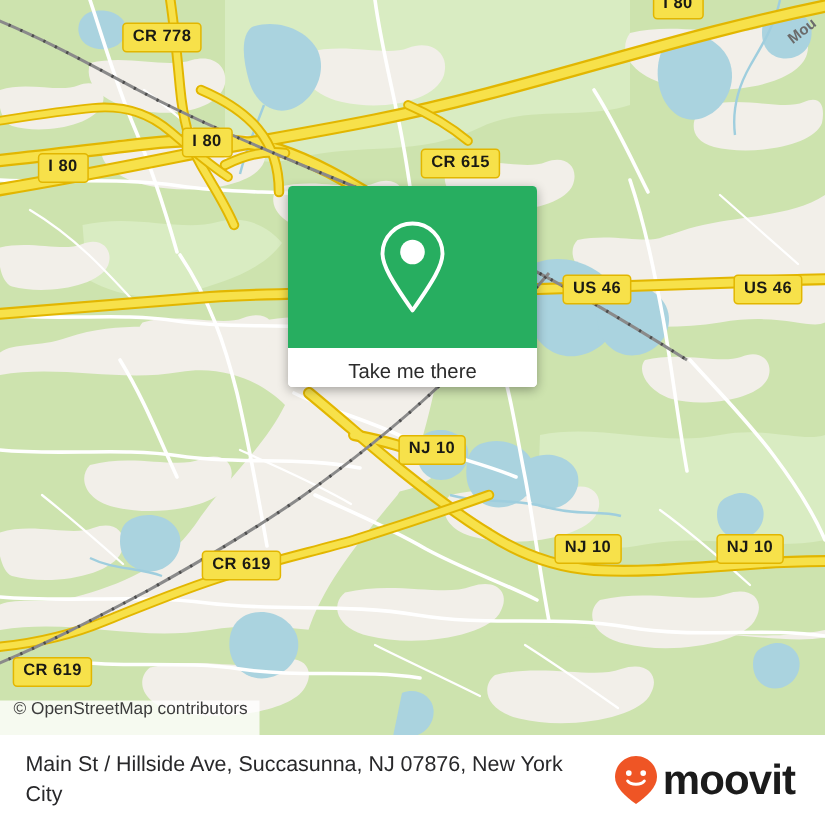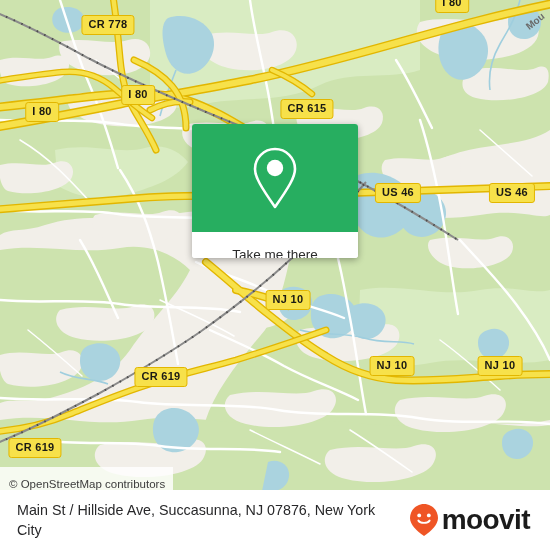--- a/index.html
+++ b/index.html
@@ -55,33 +55,33 @@
     background: #ffffff;
   }
   #card-head {
     height: 108px;
     background: #27ae60;
     display: flex; align-items: center; justify-content: center;
   }
   #card-btn {
     height: 30px;
     background: #ffffff;
-    display: flex; align-items: flex-end; justify-content: center;
+    display: flex; align-items: center; justify-content: center;
     color: #2b2b2b;
     font-size: 13.5px;
   }
 
   
   #attribution {
     position: absolute;
     left: 0; top: 467px;
     height: 23px;
     background: rgba(255,255,255,.82);
     padding: 0 8px 0 9px;
-    display: flex; align-items: flex-end;
+    display: flex; align-items: flex-start;
     color: #3c3c3c;
     font-size: 11.5px;
     white-space: nowrap;
   }
 
   
   #footer {
     position: absolute;
     left: 0; top: 490px;
     width: 550px; height: 60px;

